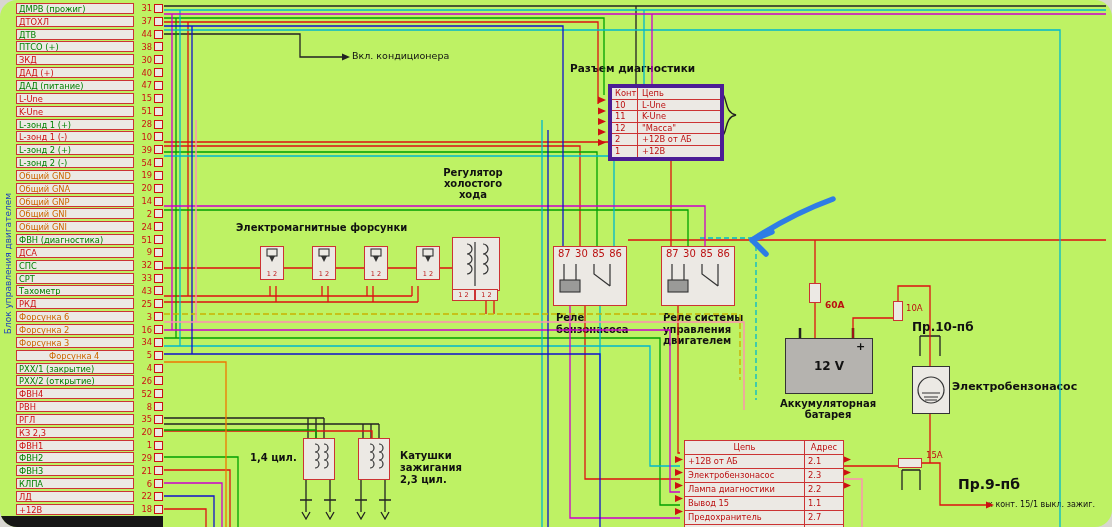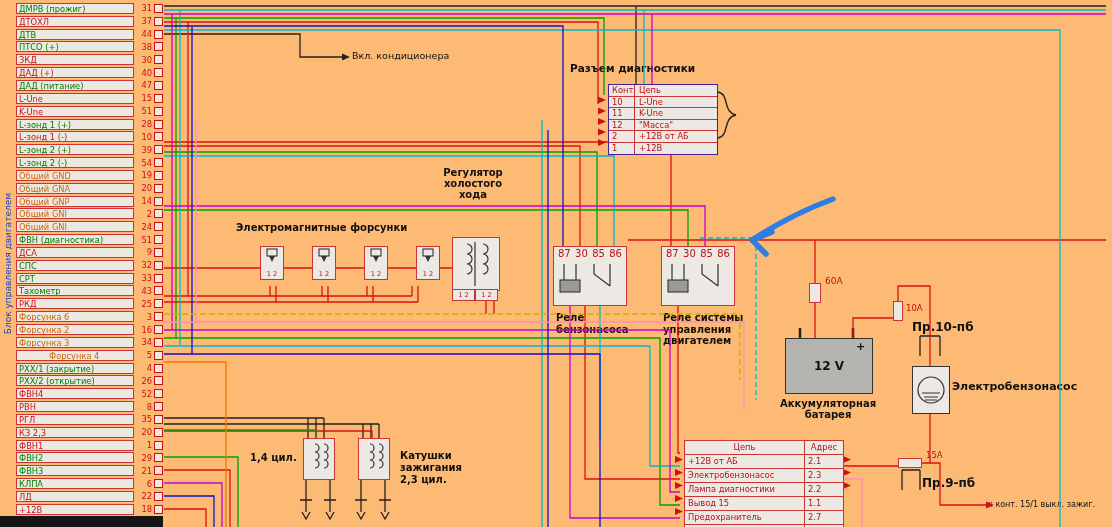--- a/index.html
+++ b/index.html
@@ -1,37 +1,37 @@
 <!DOCTYPE html>
 <html><head>
 <meta charset="utf-8">
 <style>
   html,body{margin:0;padding:0;background:#d8d6d2;}
-  .stage{position:relative;width:1112px;height:527px;background:#fdba74;overflow:hidden;
-         font-family:"DejaVu Sans",sans-serif;color:#111;}
+  .stage{position:relative;width:1112px;height:527px;background:#bef264;overflow:hidden;
+         font-family:"DejaVu Sans",sans-serif;color:#111;border-radius:17px;}
   .abs{position:absolute;}
   svg.layer{position:absolute;left:0;top:0;pointer-events:none;}
   .z1{z-index:1}.z3{z-index:3}
   .title{font-weight:bold;color:#111;}
 
   
   .side-label{left:0;top:0;width:16px;height:527px;display:flex;align-items:center;justify-content:center;z-index:2;}
   .side-label span{writing-mode:vertical-rl;transform:rotate(180deg);font-size:9px;color:#2244bb;white-space:nowrap;}
 
   
   .pin-list{left:16px;top:2px;z-index:2;}
   .pin-row{display:flex;align-items:center;height:12.85px;gap:2px;}
   .pin-label{width:118px;height:11px;line-height:10px;border:1px solid #cc3333;font-size:8.3px;
              padding:0 2px;box-sizing:border-box;white-space:nowrap;overflow:hidden;background:#ece9e4;}
   .pin-num{width:16px;text-align:right;font-size:8.3px;color:#cc1111;}
   .pin-port{width:7px;height:7px;border:1px solid #cc1111;background:#ece9e4;}
 
   
   .diag-title{left:570px;top:62px;font-size:10.5px;}
-  .diag-table{left:608px;top:84px;width:108px;border:1px solid #4c1d95;background:#ece9e4;z-index:2;
+  .diag-table{left:608px;top:84px;width:108px;border:4px solid #4c1d95;background:#ece9e4;z-index:2;
               font-size:8.3px;color:#bb1111;}
   .diag-row{display:flex;height:10.6px;line-height:10.6px;}
   .diag-row .c1{width:26px;border-right:1px solid #cc3333;padding-left:3px;box-sizing:border-box;}
   .diag-row .c2{flex:1;padding-left:4px;white-space:nowrap;overflow:hidden;}
   .diag-table .rows .diag-row{border-top:1px solid #cc3333;}
   .jumper-note{left:744px;top:90px;width:240px;font-size:8.6px;line-height:1.25;}
 
   
   .reg-label{left:437px;top:167px;width:72px;text-align:center;font-size:10px;}
   .reg-box{left:452px;top:237px;width:46px;height:52px;border:1.5px solid #cc3333;background:#ece9e4;z-index:2;
@@ -509,27 +509,27 @@
   </div>
   <div class="abs relay-label" style="left:663px;top:312px;width:84px">Реле системы управления двигателем</div>
 
   <div class="abs battery">
     <span>12 V</span>
   </div>
   <div class="abs battery-plus">+</div>
   <div class="abs battery-label">Аккумуляторная батарея</div>
 
   <div class="fuse" style="left:809px;top:283px;width:12px;height:20px"></div>
-  <div class="abs red-small" style="left:825px;top:276px;font-weight:normal;font-size:9px">60А</div>
+  <div class="abs red-small" style="left:825px;top:300px;font-weight:bold;font-size:9px">60А</div>
   <div class="fuse" style="left:893px;top:301px;width:10px;height:20px"></div>
   <div class="abs red-small" style="left:906px;top:303px">10А</div>
   <div class="abs title" style="left:912px;top:320px;font-size:12px">Пр.10-пб</div>
   <div class="fuse" style="left:898px;top:458px;width:24px;height:10px"></div>
   <div class="abs red-small" style="left:926px;top:450px">15А</div>
-  <div class="abs title" style="left:922px;top:476px;font-size:12px">Пр.9-пб</div>
+  <div class="abs title" style="left:958px;top:476px;font-size:14px">Пр.9-пб</div>
 
   <div class="abs pump">
     <svg width="33" height="43" viewBox="0 0 33 43" fill="none">
       <circle cx="16" cy="21" r="13" stroke="#333" stroke-width="1.2"></circle>
       <path stroke="#333" stroke-width="1.1" d="M9,28 H23 M7,24 H25 M10,31 H22"></path>
     </svg>
   </div>
   <div class="abs title pump-label">Электробензонасос</div>
   <div class="abs ign-note">к конт. 15/1 выкл. зажиг.</div>
 

